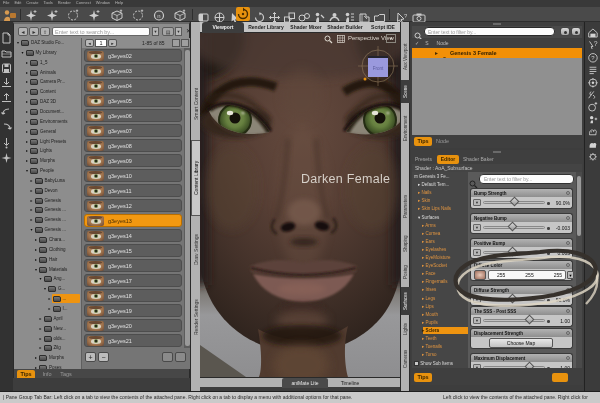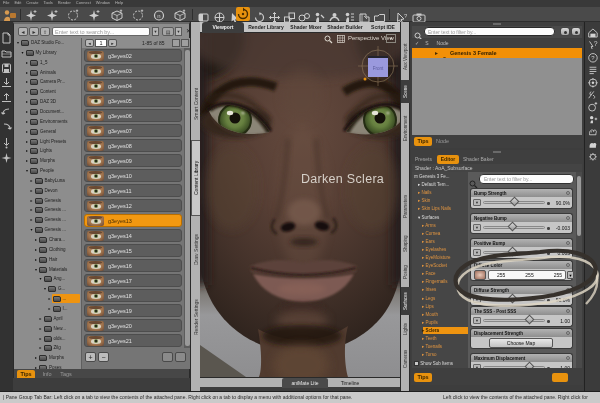--- a/index.html
+++ b/index.html
@@ -551,21 +551,21 @@
         <span class="abs" style="left:0px;top:1px;"><svg width="9" height="9" viewBox="0 0 9 9">
             <circle cx="3.5" cy="3.5" r="2.5" fill="none" stroke="#ded9d0"></circle>
             <path d="M5.5,5.5 L8,8" stroke="#ded9d0" stroke-width="1.2"></path>
           </svg></span>
         <span class="abs" style="left:13px;top:1px;"><svg width="8" height="8" viewBox="0 0 8 8">
             <rect x="0.5" y="0.5" width="7" height="7" fill="none" stroke="#ded9d0" stroke-width="0.7"></rect>
             <path d="M0.5,3 L7.5,3 M0.5,5.5 L7.5,5.5 M3,0.5 L3,7.5 M5.5,0.5 L5.5,7.5" stroke="#ded9d0" stroke-width="0.5"></path>
           </svg></span>
         <span class="abs" style="left:24px;top:1px;">Perspective View</span>
         <span class="abs" style="left:62px;top:0px;border:1px solid #8a867e;width:10px;height:9px;text-align:center;font-size:4px;line-height:8px;">▼</span>
-      </div><div class="abs" style="left:101px;top:139px;font-size:12.5px;color:#d6d0c9;letter-spacing:0.3px;">Darken Sclera</div></div>
+      </div><div class="abs" style="left:101px;top:139px;font-size:12.5px;color:#d6d0c9;letter-spacing:0.3px;">Darken Female</div></div>
 
 <div class="abs" style="left:200px;top:377px;width:200px;height:10px;background:#b2b2b2;border-top:1px solid #2a2a2a;">
   <div class="abs" style="left:82px;top:0px;width:46px;height:10px;background:#4a4a4a;border-radius:2px 2px 0 0;color:#e8e8e8;font-size:5px;line-height:10px;text-align:center;">aniMate Lite</div>
   <div class="abs" style="left:132px;top:0px;width:36px;height:10px;color:#1c1c1c;font-size:5px;line-height:10px;text-align:center;">Timeline</div>
 </div>
 
 <div class="abs" style="left:400px;top:22px;width:10px;height:369px;background:#b2b2b2;border-left:1px solid #2a2a2a;border-right:1px solid #2a2a2a;">
   <div class="abs vtxt" style="left:1px;top:15px;width:9px;height:40px;font-size:4.5px;color:#333;text-align:center;line-height:8px;">Aux Viewport</div>
   <div class="abs vtxt" style="left:0px;top:58px;width:10px;height:23px;font-size:4.5px;color:#f0f0f0;text-align:center;line-height:9px;background:#3d3d3d;">Scene</div>
   <div class="abs vtxt" style="left:1px;top:84px;width:9px;height:45px;font-size:4.5px;color:#333;text-align:center;line-height:8px;">Environment</div>

